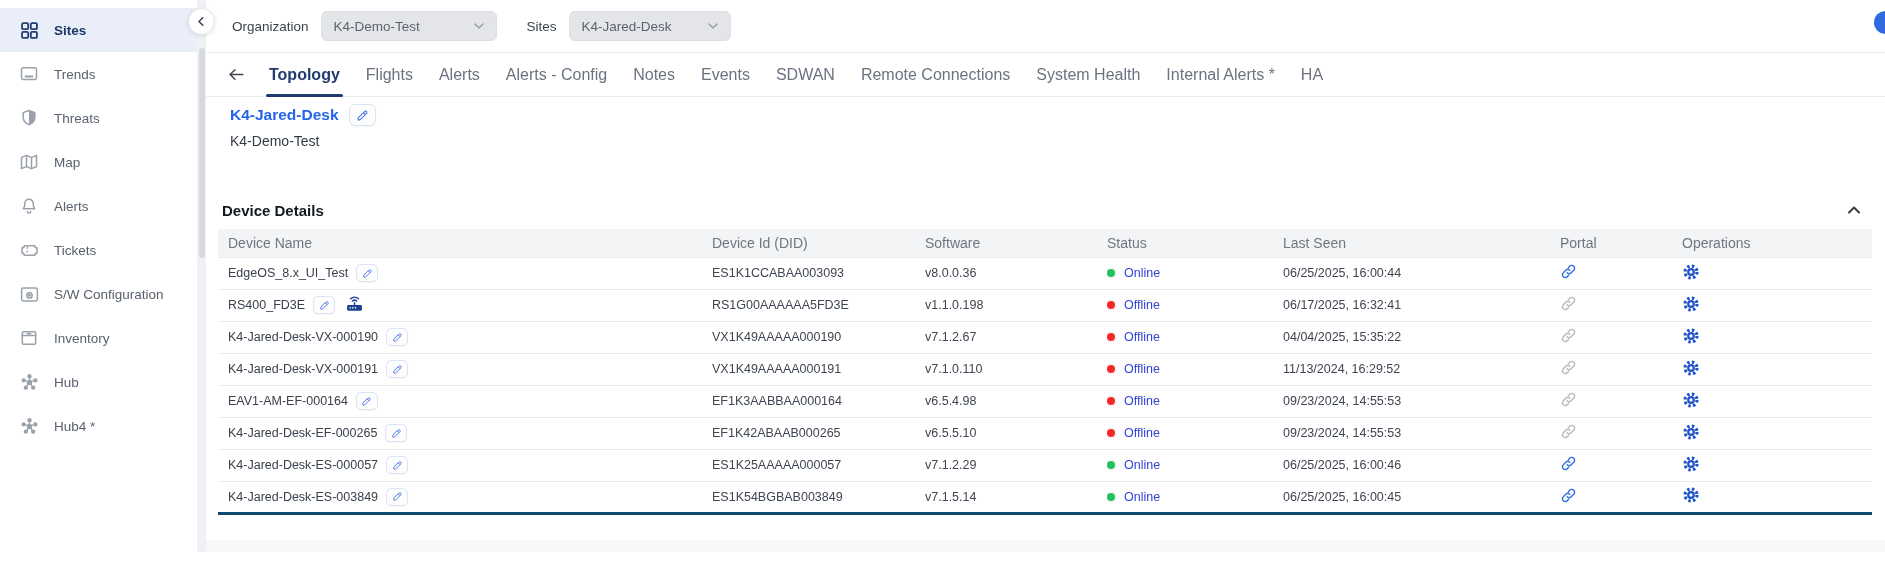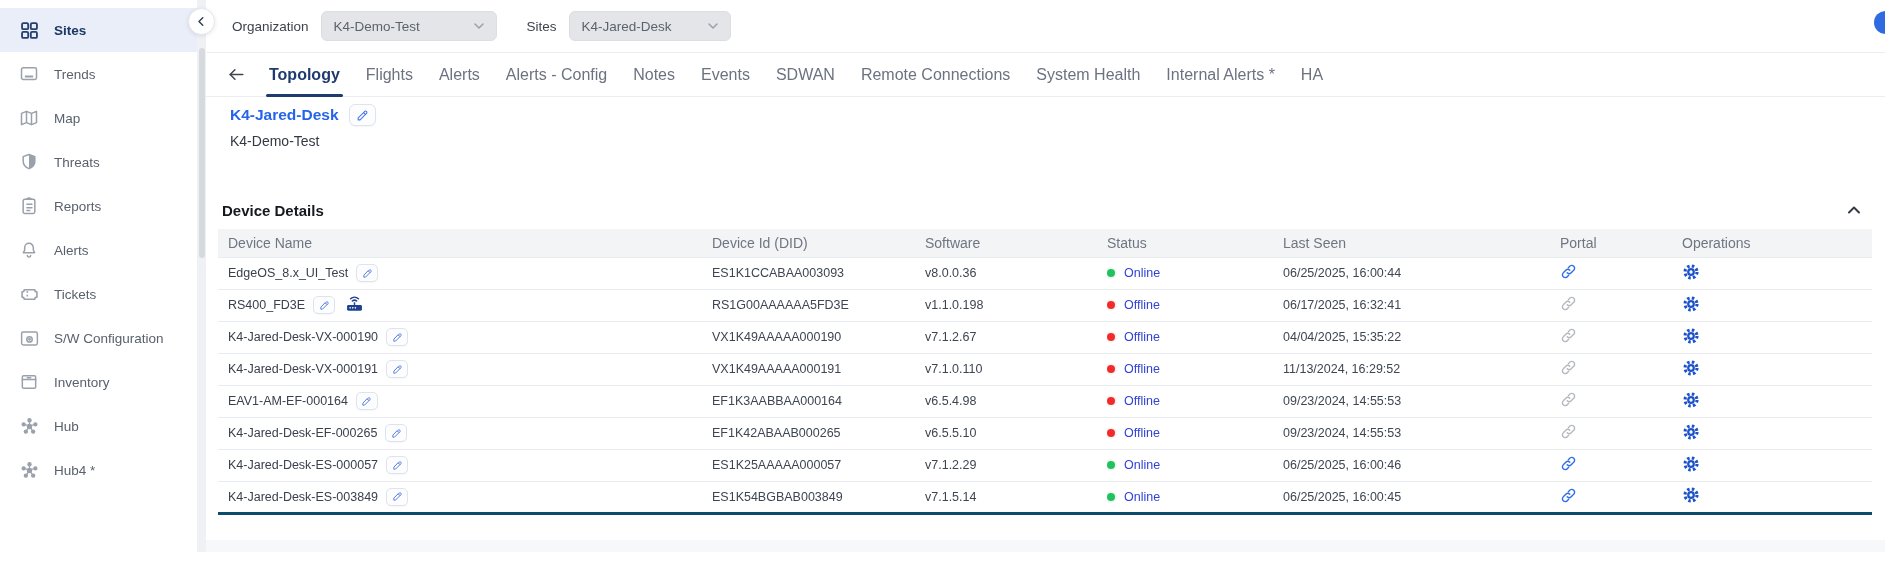--- a/index.html
+++ b/index.html
@@ -89,48 +89,36 @@
         <span class="s-icon">
           <svg viewBox="0 0 24 24" width="20" height="20" fill="none" stroke="currentColor" stroke-width="1.8">
             <rect x="3" y="4.5" width="18" height="14" rx="2"></rect>
             <line x1="7" y1="15" x2="17" y2="15" stroke-width="2.4"></line>
           </svg>
         </span>
         <span class="s-label">Trends</span>
       </div>
       <div class="side-item">
         <span class="s-icon">
+          <svg viewBox="0 0 24 24" width="20" height="20">
+            <path d="M12 3l7 2.6v5.2c0 4.6-3 7.7-7 9.2-4-1.5-7-4.6-7-9.2V5.6z" fill="none" stroke="currentColor" stroke-width="1.8" stroke-linejoin="round"></path>
+            <path d="M12 3l7 2.6v5.2c0 4.6-3 7.7-7 9.2z" fill="currentColor"></path>
+          </svg>
+        </span>
+        <span class="s-label">Threats</span>
+      </div>
+      <div class="side-item">
+        <span class="s-icon">
           <svg viewBox="0 0 24 24" width="20" height="20" fill="none" stroke="currentColor" stroke-width="1.8" stroke-linejoin="round">
             <path d="M3 6.5l6-2.5 6 2.5 6-2.5v13.5l-6 2.5-6-2.5-6 2.5z"></path>
             <line x1="9" y1="4" x2="9" y2="18"></line>
             <line x1="15" y1="6.5" x2="15" y2="20.5"></line>
           </svg>
         </span>
         <span class="s-label">Map</span>
-      </div>
-      <div class="side-item">
-        <span class="s-icon">
-          <svg viewBox="0 0 24 24" width="20" height="20">
-            <path d="M12 3l7 2.6v5.2c0 4.6-3 7.7-7 9.2-4-1.5-7-4.6-7-9.2V5.6z" fill="none" stroke="currentColor" stroke-width="1.8" stroke-linejoin="round"></path>
-            <path d="M12 3l7 2.6v5.2c0 4.6-3 7.7-7 9.2z" fill="currentColor"></path>
-          </svg>
-        </span>
-        <span class="s-label">Threats</span>
-      </div>
-      <div class="side-item">
-        <span class="s-icon">
-          <svg viewBox="0 0 24 24" width="20" height="20" fill="none" stroke="currentColor" stroke-width="1.8" stroke-linecap="round">
-            <path d="M7 4h10a2 2 0 0 1 2 2v13a2 2 0 0 1-2 2H7a2 2 0 0 1-2-2V6a2 2 0 0 1 2-2z"></path>
-            <path d="M9 4c.4-1 1.4-1.6 3-1.6S14.6 3 15 4"></path>
-            <line x1="9.5" y1="10" x2="15.5" y2="10"></line>
-            <line x1="9.5" y1="14" x2="15.5" y2="14"></line>
-            <line x1="9.5" y1="17.5" x2="13" y2="17.5"></line>
-          </svg>
-        </span>
-        <span class="s-label">Reports</span>
       </div>
       <div class="side-item">
         <span class="s-icon">
           <svg viewBox="0 0 24 24" width="20" height="20" fill="none" stroke="currentColor" stroke-width="1.8" stroke-linecap="round" stroke-linejoin="round">
             <path d="M12 4a5.2 5.2 0 0 1 5.2 5.2v3.1l1.6 2.9H5.2l1.6-2.9V9.2A5.2 5.2 0 0 1 12 4z"></path>
             <path d="M10 18.5a2 2 0 0 0 4 0"></path>
           </svg>
         </span>
         <span class="s-label">Alerts</span>
       </div>

